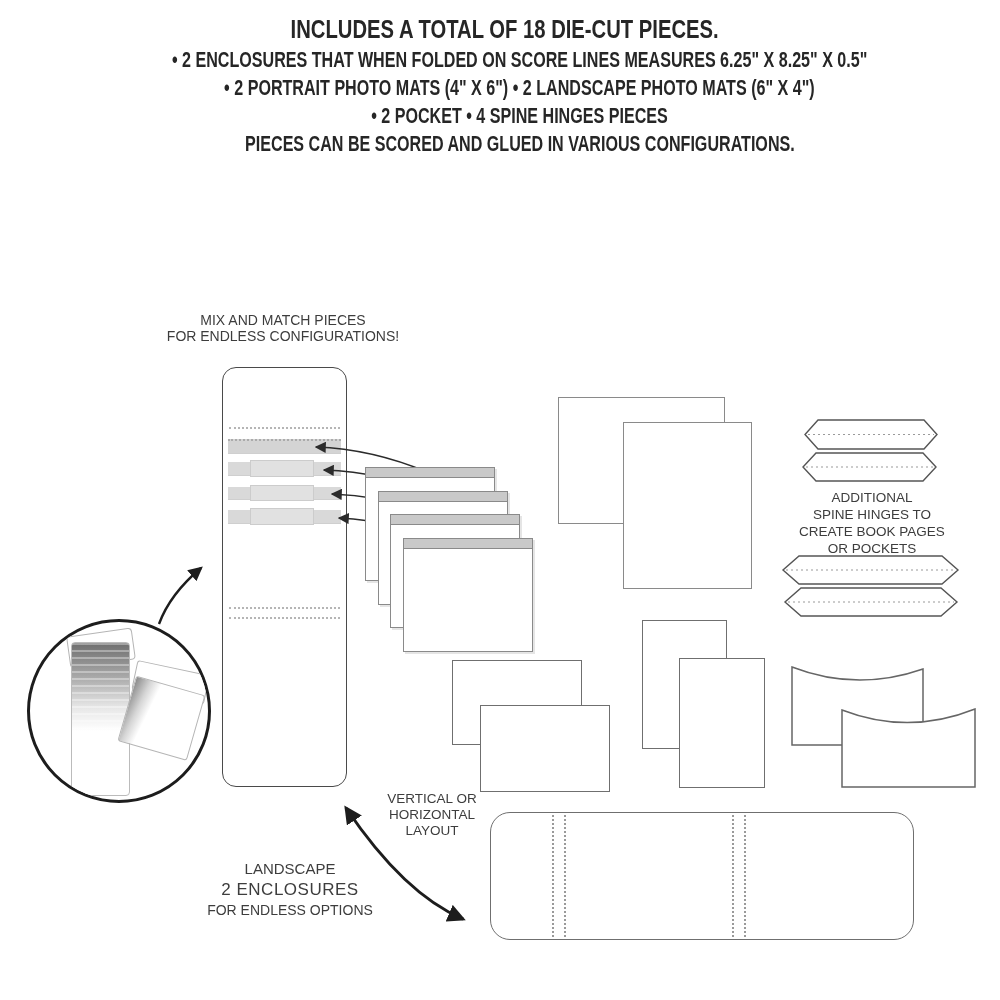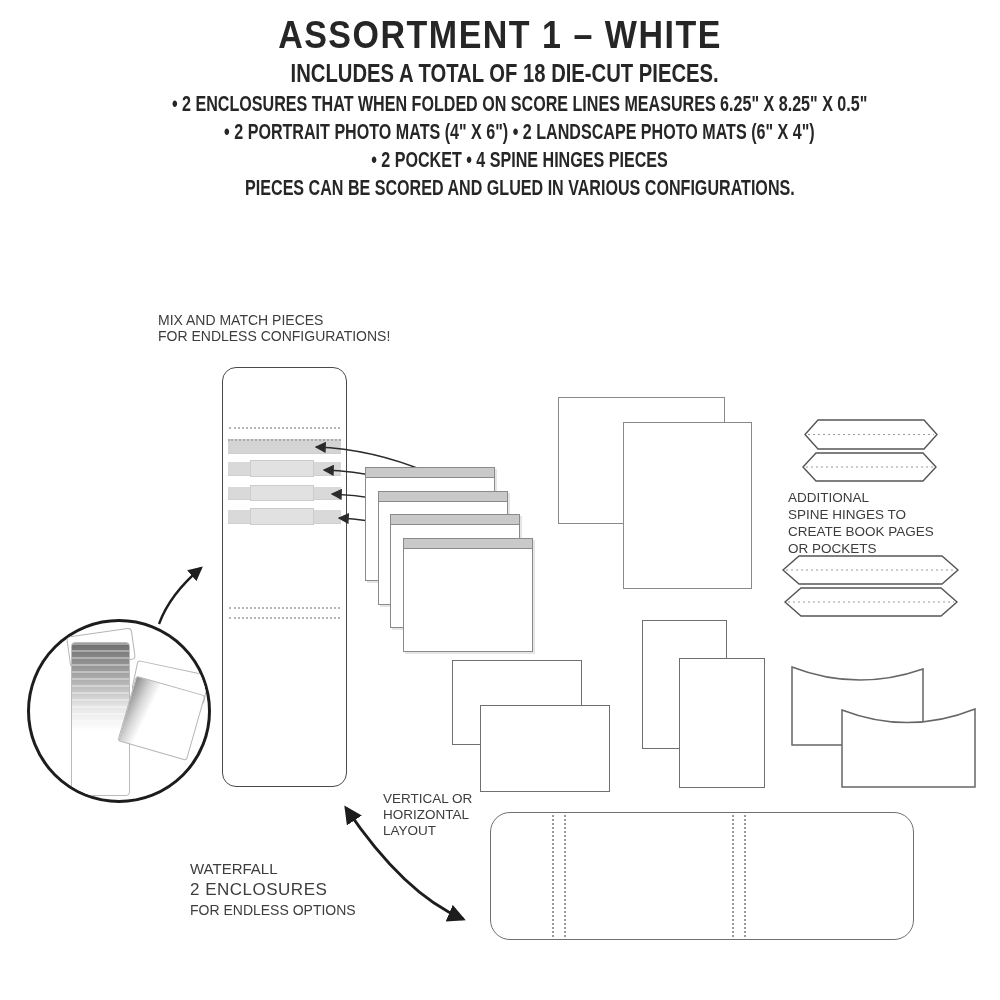--- a/index.html
+++ b/index.html
@@ -11,21 +11,21 @@
   .hdr .line{display:block;white-space:nowrap;}
   .hdr .line>span{display:inline-block;transform-origin:center top;}
   .t1{font-size:34px;font-weight:900;letter-spacing:1.5px;height:44px;line-height:40px;}
   .t1>span{transform:scale(1.0,1.12);}
   .t2{font-size:22px;font-weight:700;height:32px;line-height:30px;margin-left:10px;}
   .t2>span{transform:scale(0.92,1.18);}
   .bl{font-size:18.5px;font-weight:700;line-height:28px;padding-left:39px;}
   .bl>span{transform:scale(0.87,1.15);}
 
   
-  .note{position:absolute;text-align:left;color:#3d3d3d;}
+  .note{position:absolute;text-align:center;color:#3d3d3d;}
   .note div{white-space:nowrap;}
   .mixmatch{left:158px;top:312px;width:250px;font-size:14px;line-height:16px;}
   .hingenote{left:788px;top:489px;width:168px;font-size:13.5px;line-height:17px;}
   .layoutnote{left:383px;top:791px;width:98px;font-size:13.5px;line-height:16px;}
   .enclnote{left:190px;top:860px;width:200px;}
   .enclnote .s1{font-size:15px;line-height:18px;}
   .enclnote .s2{font-size:17px;line-height:24px;letter-spacing:0.5px;}
   .enclnote .s3{font-size:14px;line-height:17px;}
 
   
@@ -81,21 +81,20 @@
 
   
   .overlay{position:absolute;left:0;top:0;width:1000px;height:1000px;pointer-events:none;}
 </style>
 </head>
 <body>
 
 <div class="canvas">
 
   <div class="hdr">
-    <div class="line t1"><span>ASSORTMENT 1 – WHITE</span></div>
     <div class="line t2"><span>INCLUDES A TOTAL OF 18 DIE-CUT PIECES.</span></div>
     <div class="line bl"><span>• 2 ENCLOSURES THAT WHEN FOLDED ON SCORE LINES MEASURES 6.25" X 8.25" X 0.5"</span></div>
     <div class="line bl"><span>• 2 PORTRAIT PHOTO MATS (4" X 6") • 2 LANDSCAPE PHOTO MATS (6" X 4")</span></div>
     <div class="line bl"><span>• 2 POCKET • 4 SPINE HINGES PIECES</span></div>
     <div class="line bl"><span>PIECES CAN BE SCORED AND GLUED IN VARIOUS CONFIGURATIONS.</span></div>
   </div>
 
   <div class="note mixmatch">
     <div>MIX AND MATCH PIECES</div>
     <div>FOR ENDLESS CONFIGURATIONS!</div>
@@ -108,21 +107,21 @@
   </div>
 
   <div class="note hingenote">
     <div>ADDITIONAL</div>
     <div>SPINE HINGES TO</div>
     <div>CREATE BOOK PAGES</div>
     <div>OR POCKETS</div>
   </div>
 
   <div class="note enclnote">
-    <div class="s1">WATERFALL</div>
+    <div class="s1">LANDSCAPE</div>
     <div class="s2">2 ENCLOSURES</div>
     <div class="s3">FOR ENDLESS OPTIONS</div>
   </div>
 
   <div class="encl-v">
     <div class="score-h" style="top:59px"></div>
     <div class="hbar tex" style="top:71px;height:12px"></div>
     <div class="hbar" style="top:94px;height:13px">
         <span class="inner"></span>
       </div>

